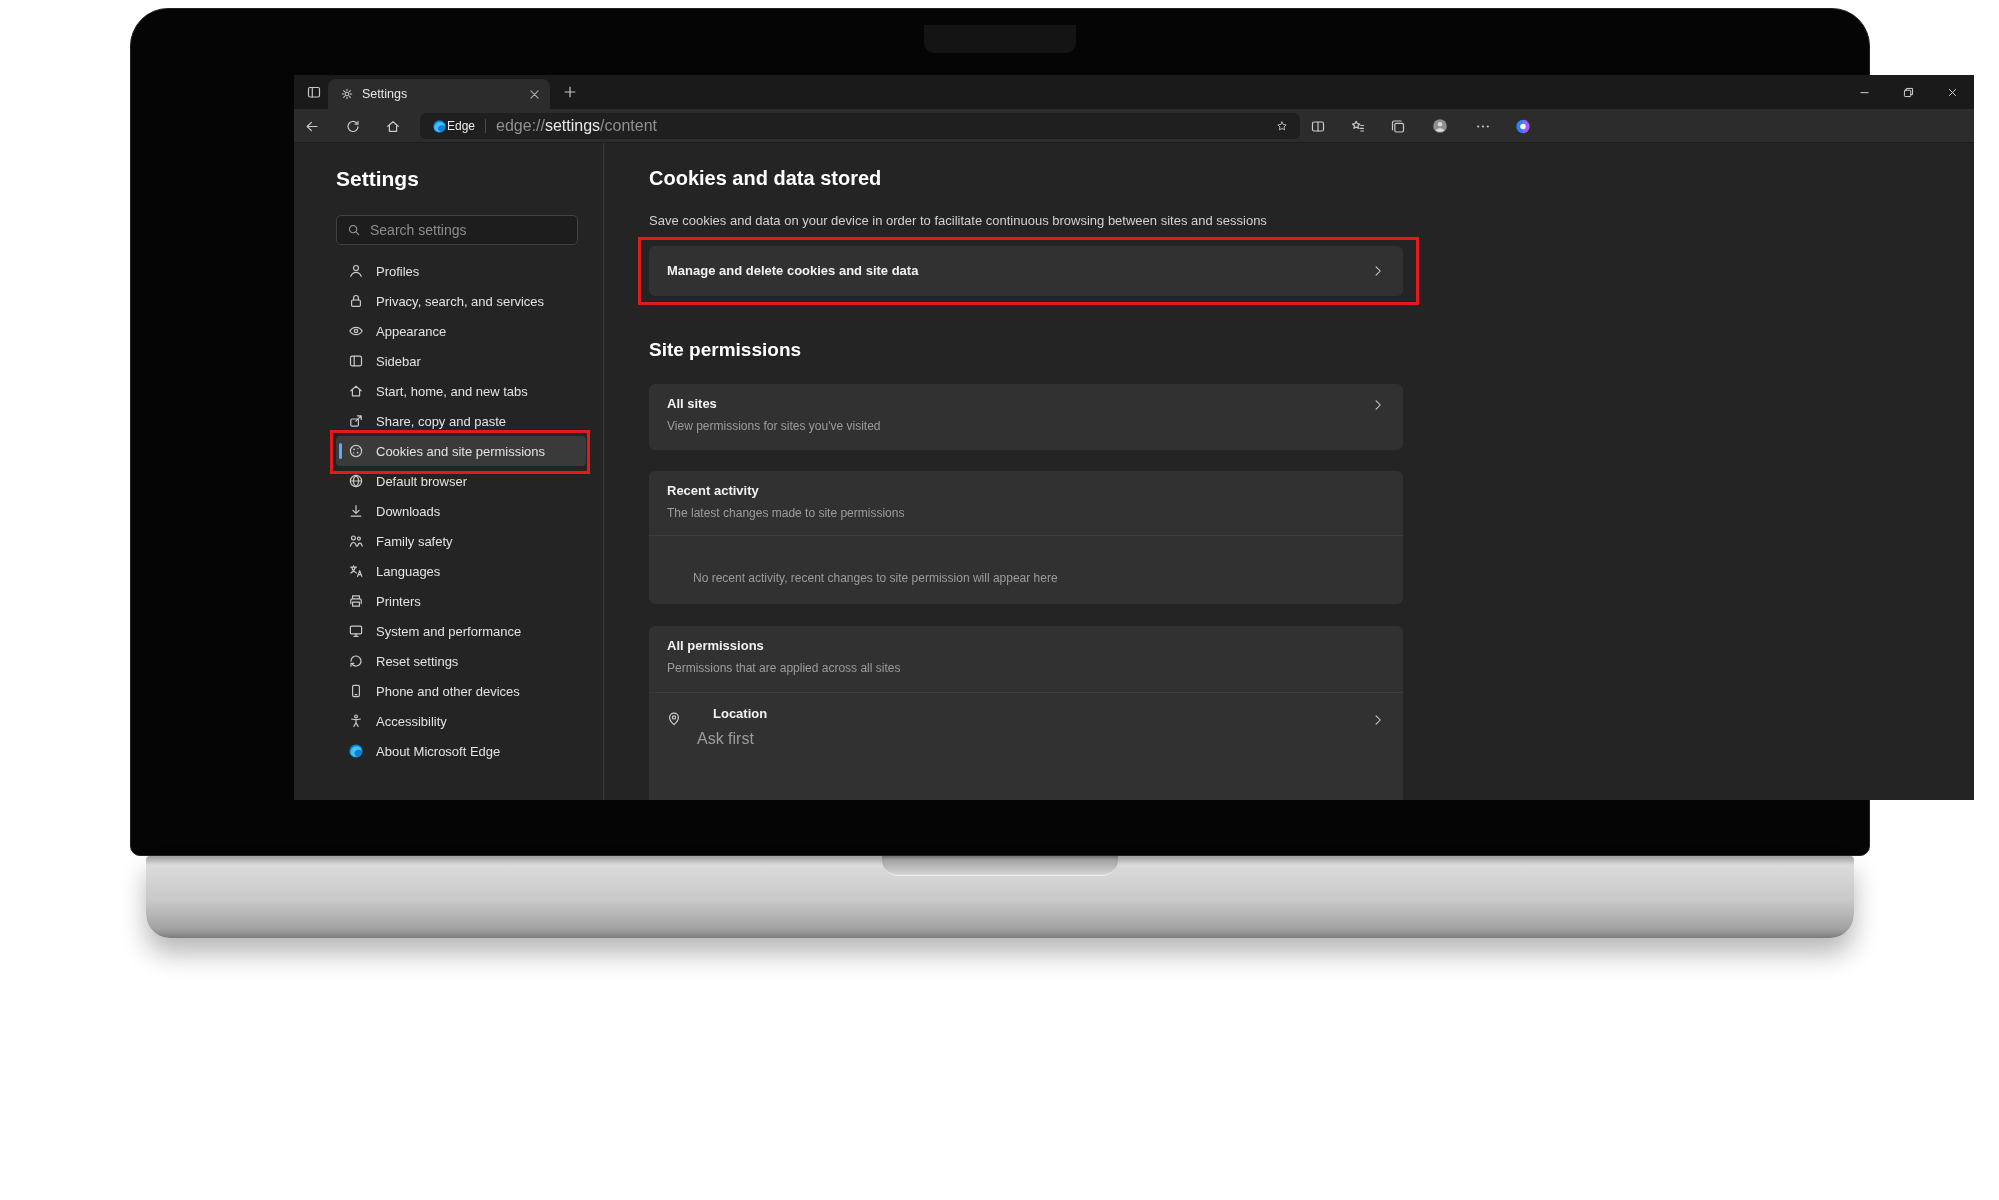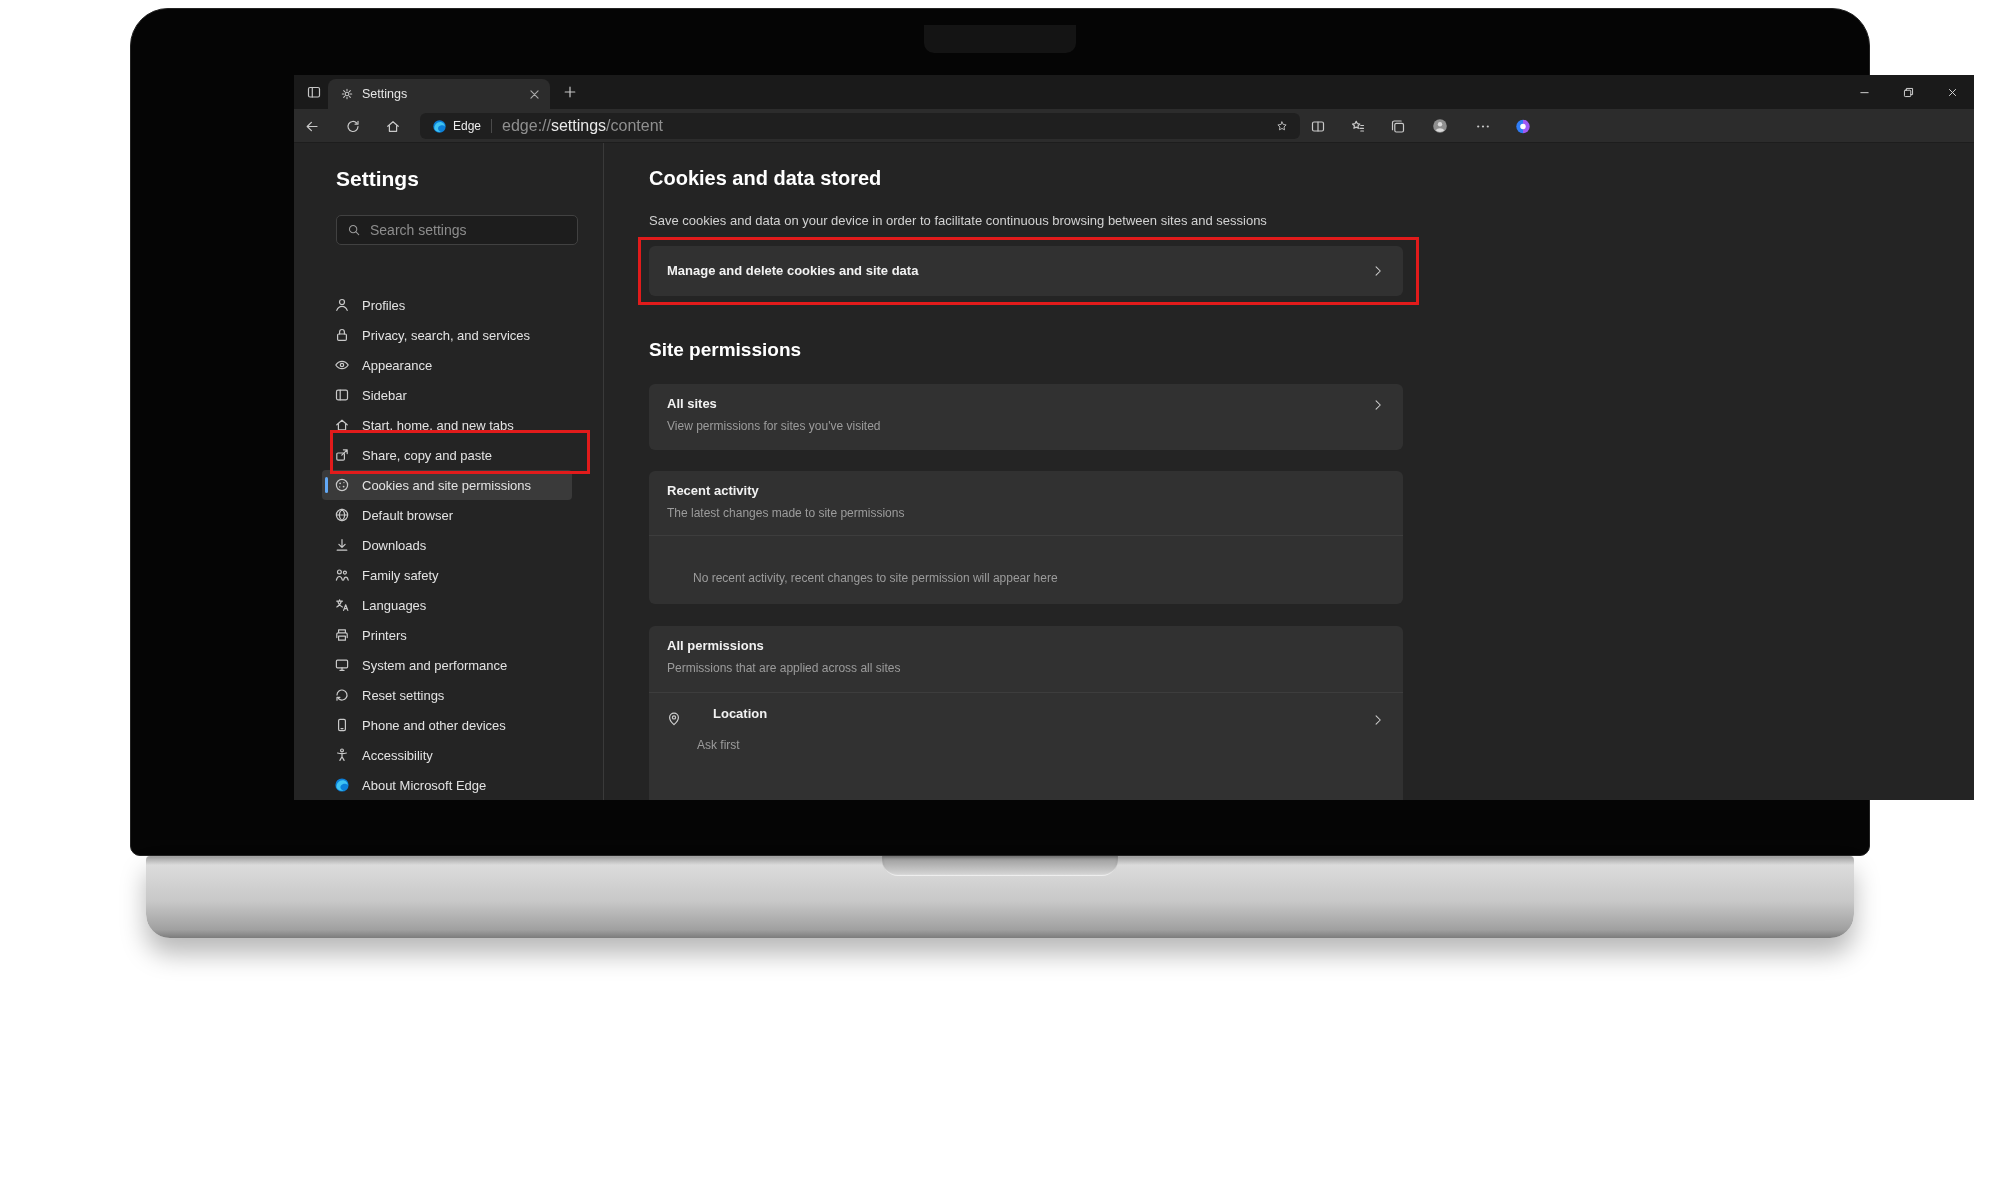--- a/index.html
+++ b/index.html
@@ -71,21 +71,21 @@
   .toolbar{position:absolute;left:0;top:34px;width:100%;height:34px;background:#2c2c2c;
     border-bottom:1px solid #1d1d1d;}
   .tb-btn{position:absolute;top:3px;width:28px;height:28px;background:none;border:none;
     color:#c9c9c9;display:flex;align-items:center;justify-content:center;border-radius:4px;cursor:pointer;}
   .tb-btn .ic{width:17px;height:17px;}
   .addressbar{
     position:absolute;left:126px;top:4px;width:880px;height:26px;
     background:#1f1f1f;border-radius:6px;display:flex;align-items:center;
     padding:0 6px 0 12px;cursor:text;
   }
-  .edge-badge{display:flex;align-items:flex-start;gap:6px;}
+  .edge-badge{display:flex;align-items:flex-start;}
   .edge-badge .ic{width:15px;height:15px;}
   .badge-text{font-size:12px;color:#ededed;}
   .addr-sep{width:1px;height:14px;background:#4a4a4a;margin:0 10px;flex:none;}
   .url{font-size:16px;white-space:nowrap;}
   .url .dim{color:#8f8f8f;}
   .url .hl{color:#e9e9e9;}
   .star-btn{margin-left:auto;width:24px;height:24px;background:none;border:none;color:#c4c4c4;
     display:flex;align-items:center;justify-content:center;cursor:pointer;}
   .star-btn .ic{width:16px;height:16px;}
   
@@ -93,21 +93,21 @@
   .vdivider{position:absolute;left:309px;top:0;bottom:0;width:1px;background:#3a3a3a;}
   
   .sb-title{position:absolute;left:42px;top:24px;margin:0;font-size:21px;font-weight:700;color:#ffffff;}
   .searchbox{
     position:absolute;left:42px;top:72px;width:242px;height:30px;
     background:#1d1d1d;border:1px solid #414141;border-radius:5px;
     display:flex;align-items:center;gap:9px;padding:0 10px;cursor:text;
   }
   .searchbox .ic{width:14px;height:14px;color:#9a9a9a;}
   .ph{font-size:14px;color:#8d8d8d;}
-  .nav{position:absolute;left:28px;top:113px;width:250px;margin-top:34px;}
+  .nav{position:absolute;left:42px;top:113px;width:250px;}
   .nav-item{height:30px;display:flex;align-items:center;gap:12px;padding-left:12px;
     border-radius:4px;color:#e3e3e3;position:relative;cursor:pointer;}
   .nav-item .nav-icon{width:16px;height:16px;color:#c9c9c9;flex:none;}
   .nav-label{font-size:13px;white-space:nowrap;}
   .nav-item.selected{background:#3a3a3a;}
   .nav-item.selected::before{content:"";position:absolute;left:3px;top:7px;width:3px;height:16px;
     border-radius:2px;background:var(--accent);}
   
   .h1{position:absolute;left:355px;top:24px;margin:0;font-size:20px;font-weight:700;color:#ffffff;}
   .desc{position:absolute;left:355px;top:70px;margin:0;font-size:13px;color:#d2d2d2;}
@@ -128,21 +128,21 @@
   .card-recent .card-sub{top:35px;}
   .card-divider{position:absolute;left:0;right:0;height:1px;background:#3d3d3d;}
   .empty-msg{position:absolute;left:24px;top:100px;font-size:12px;color:#9c9c9c;white-space:nowrap;margin-left:20px;}
   .card-allperm{top:483px;height:220px;}
   .card-allperm .card-title{top:12px;}
   .card-allperm .card-sub{top:35px;}
   .perm-rows{position:absolute;left:0;right:0;top:66px;}
   .perm-row{position:relative;height:70px;border-top:1px solid #3d3d3d;cursor:pointer;}
   .perm-icon{position:absolute;left:17px;top:18px;width:16px;height:16px;color:#cfcfcf;}
   .perm-label{position:absolute;left:48px;top:13px;font-size:13px;font-weight:700;color:#f2f2f2;padding-left:16px;}
-  .perm-sub{position:absolute;left:48px;top:37px;font-size:12px;color:#9c9c9c;margin-top:8px;}
+  .perm-sub{position:absolute;left:48px;top:37px;font-size:16px;color:#9c9c9c;}
   .row-chev{top:20px;}
   
   .annot{position:absolute;border:3px solid var(--annotation);z-index:6;pointer-events:none;}
   .annot-sidebar{left:36px;top:287px;width:260px;height:44px;}
   .annot-manage{left:344px;top:94px;width:781px;height:68px;}
 </style>
 </head>
 <body>
 
 <div class="lid">

